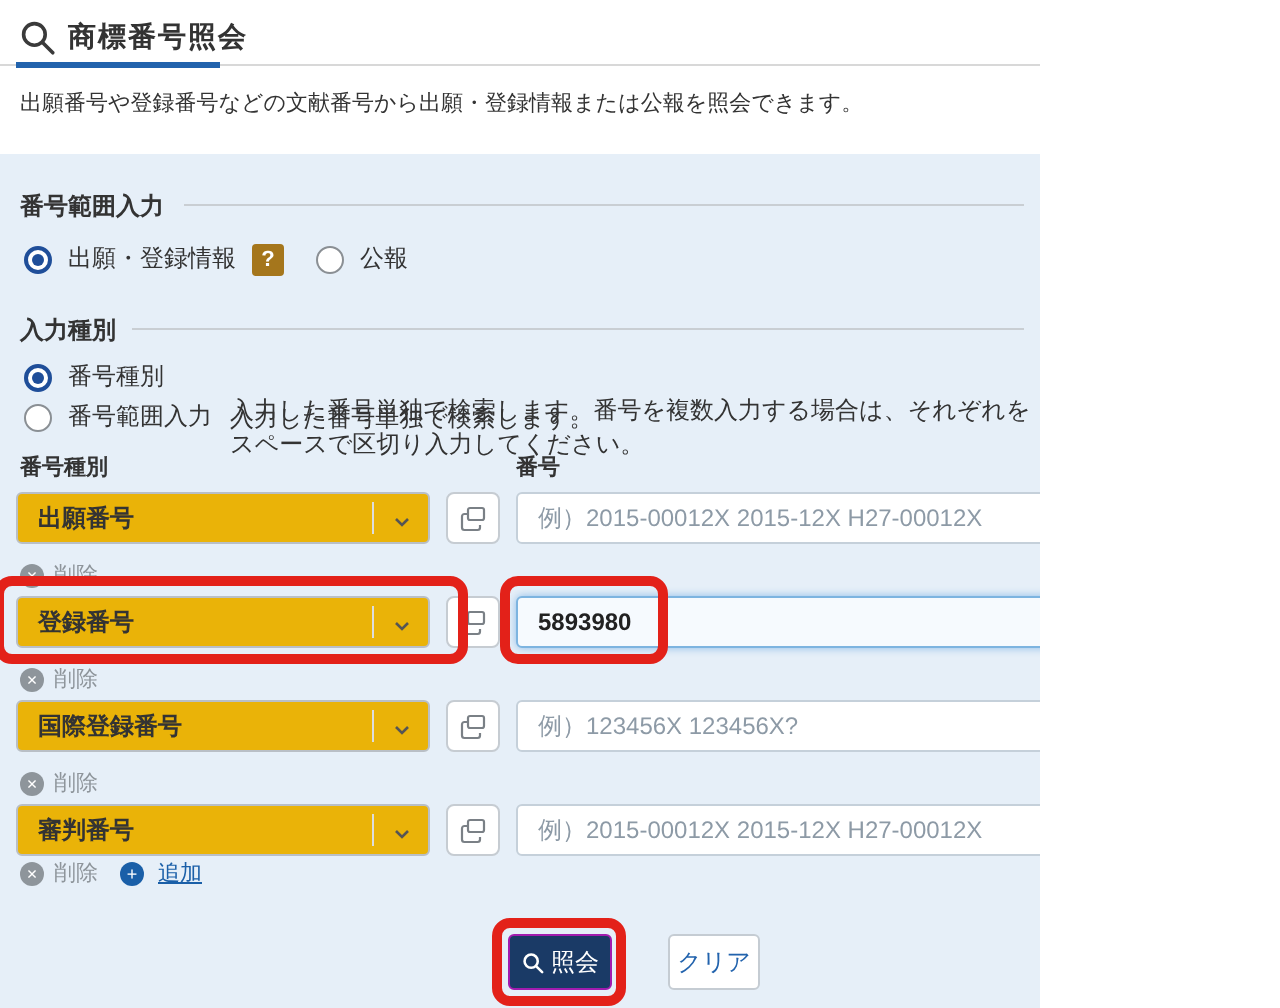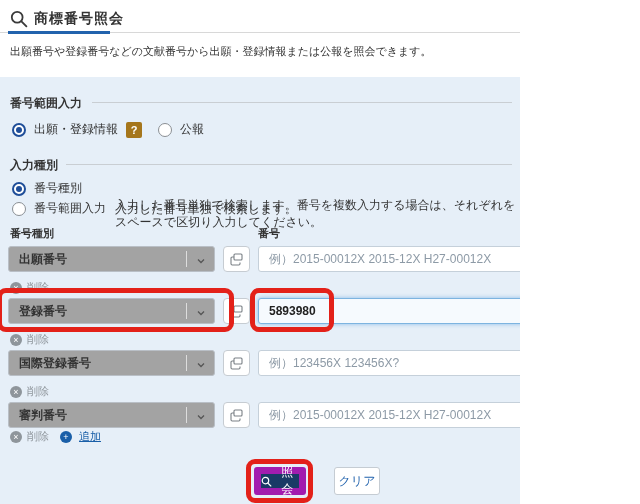--- a/index.html
+++ b/index.html
@@ -32,21 +32,21 @@
                       border-radius:50%; background:#1f4e99; }
   .radio-label { margin-left:8px; color:#333; }
   .q-icon { width:16px; height:16px; background:#a5761c; border-radius:2px; color:#fff; font-size:11px;
             font-weight:bold; text-align:center; line-height:16px; margin-left:8px; cursor:pointer; }
   .opt-desc { position:absolute; left:115px; font-size:12px; color:#333; }
 
   .col-header { position:absolute; font-size:11px; font-weight:bold; color:#333; }
 
   
   .num-row { position:absolute; left:0; width:640px; height:26px; }
-  .select-box { position:absolute; left:8px; top:0; width:207px; height:26px; background:#a3a3a3;
+  .select-box { position:absolute; left:8px; top:0; width:207px; height:26px; background:#eab308;
                 border:1px solid #b9bfc6; border-radius:3px; font-size:12px; font-weight:600;
                 line-height:24px; padding-left:10px; cursor:pointer; }
   .select-box .sep { position:absolute; right:27px; top:4px; bottom:4px; width:1px; background:#ddd; }
   .select-box .chev { position:absolute; right:9px; top:10px; width:8px; height:8px; }
   .copy-btn { position:absolute; left:223px; top:0; width:27px; height:26px; background:#fff;
               border:1px solid #c6ccd2; border-radius:4px; display:flex; align-items:center;
               justify-content:center; cursor:pointer; }
   .num-input { position:absolute; left:258px; top:0; width:374px; height:26px; background:#fff;
                border:1px solid #c5d0da; border-radius:3px; font-size:12px; padding:0 10px;
                color:#222; font-family:inherit; }
@@ -60,21 +60,21 @@
   .circle-ic { width:12px; height:12px; border-radius:50%; color:#fff; font-size:9px; line-height:12px;
                text-align:center; flex:0 0 auto; }
   .del-ic { background:#8e959b; }
   .add-ic { background:#1a5fa8; }
   .del-label { color:#8e959b; cursor:pointer; }
   .add-label { color:#1a5fa8; text-decoration:underline; cursor:pointer; margin-left:2px; }
   .add-group { display:flex; align-items:center; gap:5px; margin-left:6px; cursor:pointer; }
 
   
   .submit-btn { position:absolute; left:254px; top:467px; width:52px; height:28px; background:#1a3a66;
-                color:#fff; border:7px solid #a21caf; border-radius:3px; font-size:12px; cursor:pointer;
+                color:#fff; border:1px solid #a21caf; border-radius:3px; font-size:12px; cursor:pointer;
                 display:flex; align-items:center; justify-content:center; gap:4px; font-family:inherit; }
   .clear-btn { position:absolute; left:334px; top:467px; width:46px; height:28px; background:#fff;
                color:#2263ad; border:1px solid #c5ccd3; border-radius:3px; font-size:12px;
                cursor:pointer; font-family:inherit; }
 
   
   .hl { position:absolute; border:5px solid #e32119; border-radius:9px; pointer-events:none; z-index:10; }
   .hl-select { left:-3px; top:288px; width:237px; height:44px; }
   .hl-value { left:250px; top:288px; width:84px; height:44px; }
   .hl-submit { left:246px; top:459px; width:67px; height:44px; }

